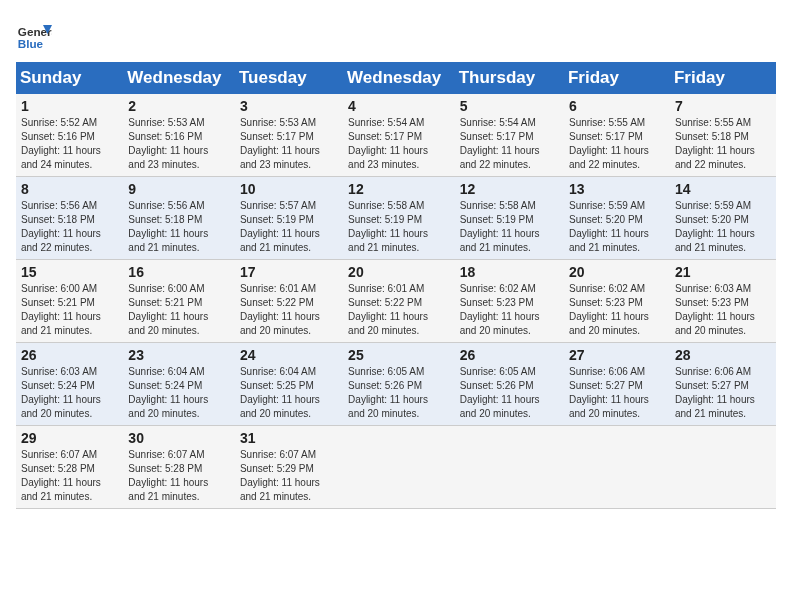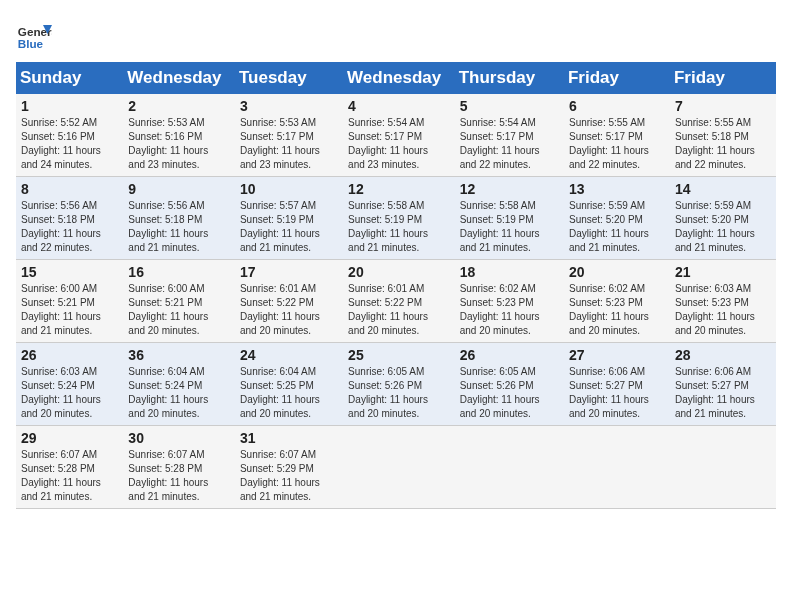--- a/index.html
+++ b/index.html
@@ -265,21 +265,21 @@
       </tr>
       <tr>
         <td>
           <span class="day-number">26</span>
           <div class="day-info" style="white-space: pre-line;">Sunrise: 6:03 AM
 Sunset: 5:24 PM
 Daylight: 11 hours
 and 20 minutes.</div>
         </td>
         <td>
-          <span class="day-number">36</span>
+          <span class="day-number">23</span>
           <div class="day-info" style="white-space: pre-line;">Sunrise: 6:04 AM
 Sunset: 5:24 PM
 Daylight: 11 hours
 and 20 minutes.</div>
         </td>
         <td>
           <span class="day-number">24</span>
           <div class="day-info" style="white-space: pre-line;">Sunrise: 6:04 AM
 Sunset: 5:25 PM
 Daylight: 11 hours

